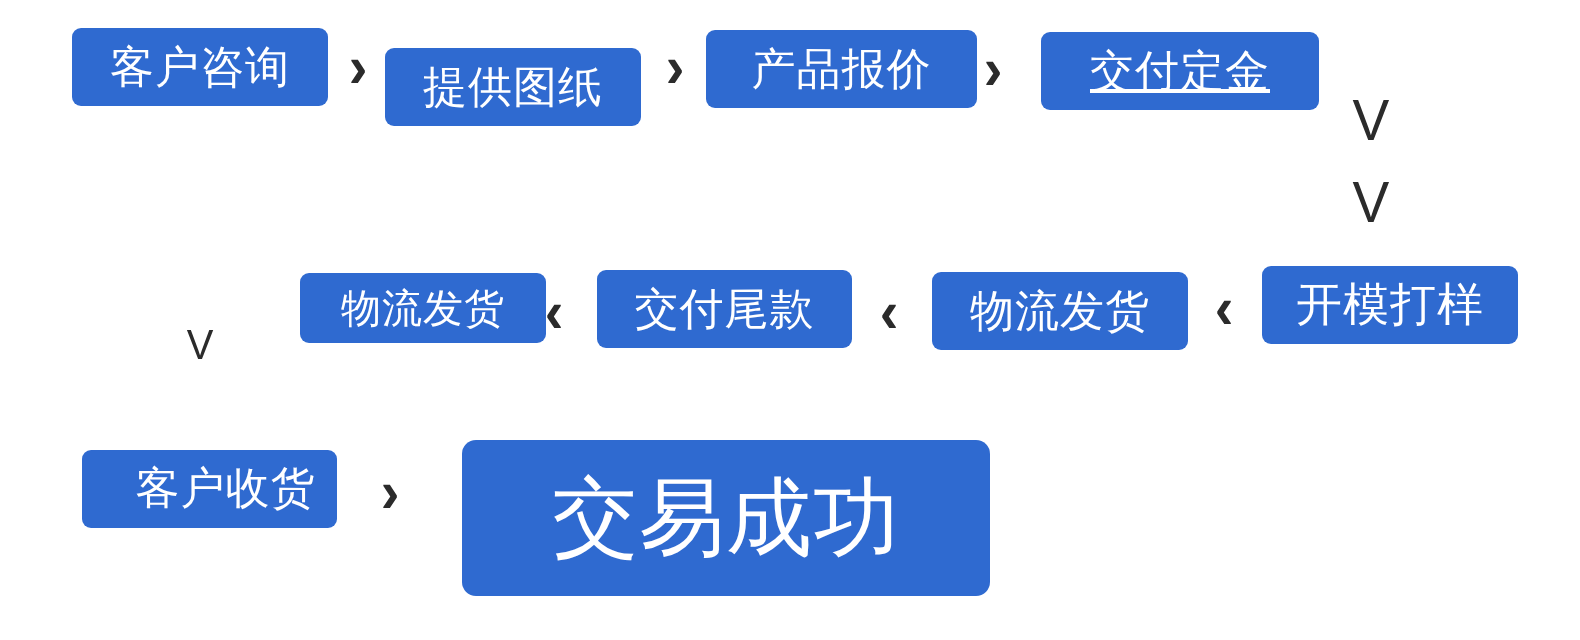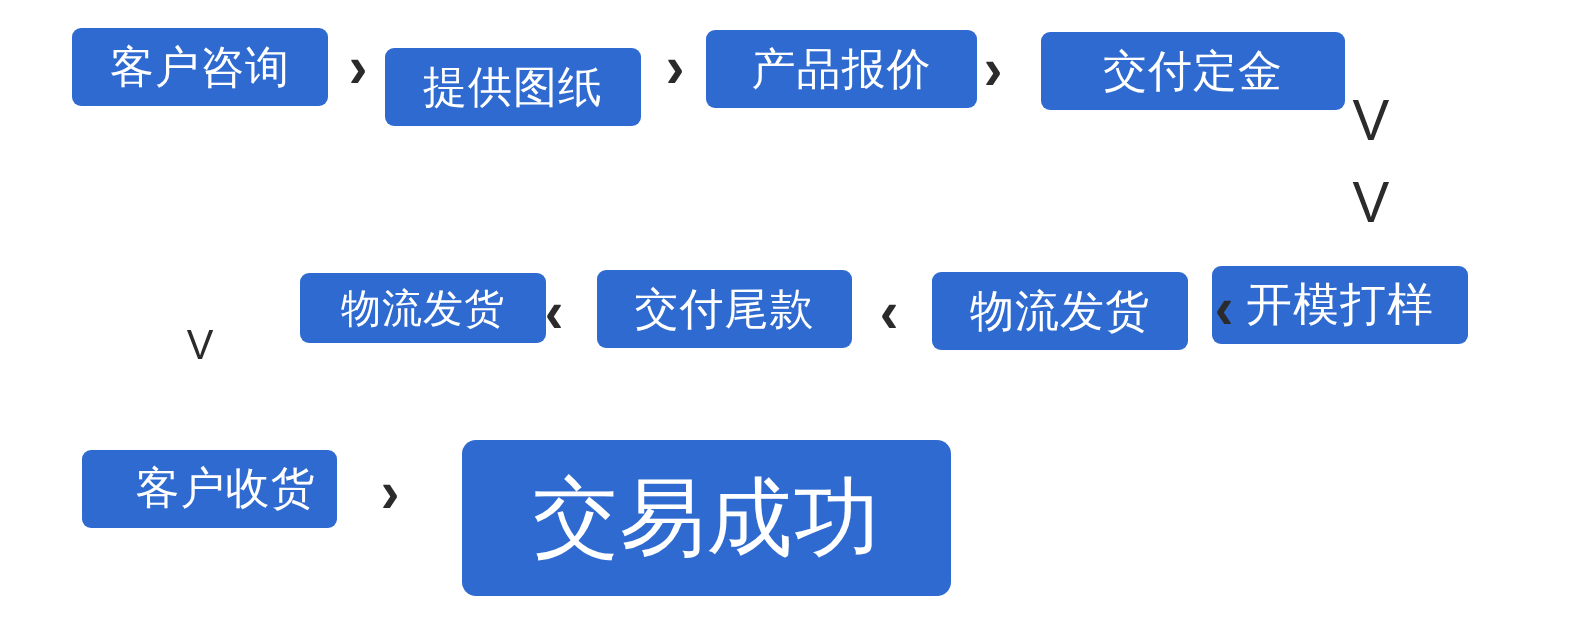--- a/index.html
+++ b/index.html
@@ -80,41 +80,41 @@
   <div class="arrow chevron-right" style="left:331px; top:36px; width:54px; height:62px;">›</div>
 
   <div class="node sans" style="left:385px; top:28px; width:256px; height:78px; font-size:44px;margin-top:20px;">提供图纸</div>
 
   <div class="arrow chevron-right" style="left:648px; top:36px; width:54px; height:62px;">›</div>
 
   <div class="node sans" style="left:706px; top:30px; width:271px; height:78px; font-size:44px;">产品报价</div>
 
   <div class="arrow chevron-right" style="left:966px; top:38px; width:54px; height:62px;">›</div>
 
-  <div class="node sans" style="left:1041px; top:32px; width:304px; height:78px; font-size:44px;">交付定金</div>
+  <div class="node sans" style="left:1041px; top:32px; width:278px; height:78px; font-size:44px;text-decoration:underline;">交付定金</div>
 
   <div class="arrow chevron-down" style="left:1342px; top:90px; width:58px; height:60px;">V</div>
 
   <div class="arrow chevron-down" style="left:1342px; top:172px; width:58px; height:60px;">V</div>
 
-  <div class="node serif" style="left:1212px; top:266px; width:256px; height:78px; font-size:46px;">开模打样</div>
+  <div class="node serif" style="left:1262px; top:266px; width:256px; height:78px; font-size:46px;">开模打样</div>
 
   <div class="arrow chevron-left" style="left:1196px; top:276px; width:56px; height:64px;">‹</div>
 
   <div class="node sans" style="left:932px; top:272px; width:256px; height:78px; font-size:44px;">物流发货</div>
 
   <div class="arrow chevron-left" style="left:861px; top:280px; width:56px; height:64px;">‹</div>
 
   <div class="node sans" style="left:597px; top:270px; width:255px; height:78px; font-size:44px;">交付尾款</div>
 
   <div class="arrow chevron-left" style="left:526px; top:280px; width:56px; height:64px;">‹</div>
 
   <div class="node sans" style="left:272px; top:273px; width:246px; height:70px; font-size:40px;margin-left:28px;">物流发货</div>
 
   <div class="arrow chevron-down small" style="left:176px; top:320px; width:48px; height:50px;">V</div>
 
   <div class="node serif" style="left:82px; top:450px; width:255px; height:78px; font-size:44px;padding-left:32px;">客户收货</div>
 
   <div class="arrow chevron-right" style="left:362px; top:460px; width:56px; height:64px;">›</div>
 
-  <div class="node serif big" style="left:462px; top:440px; width:489px; height:156px; font-size:86px;">交易成功</div>
+  <div class="node serif big" style="left:462px; top:440px; width:528px; height:156px; font-size:86px;">交易成功</div>
 
 </div>
 
 </body></html>

